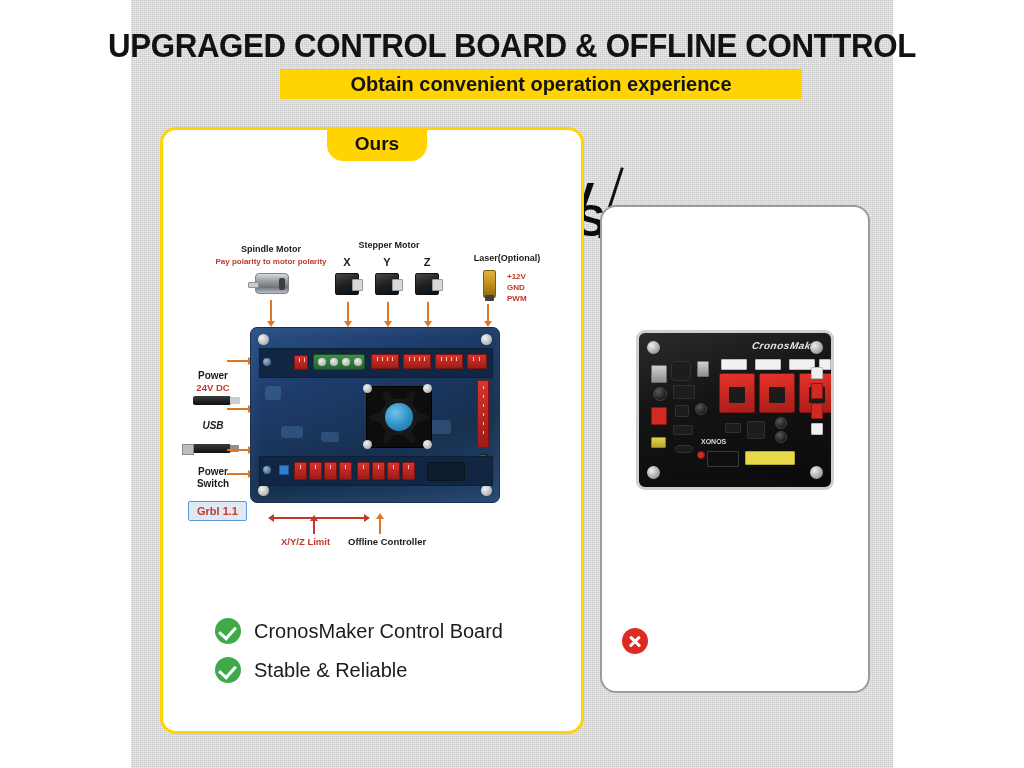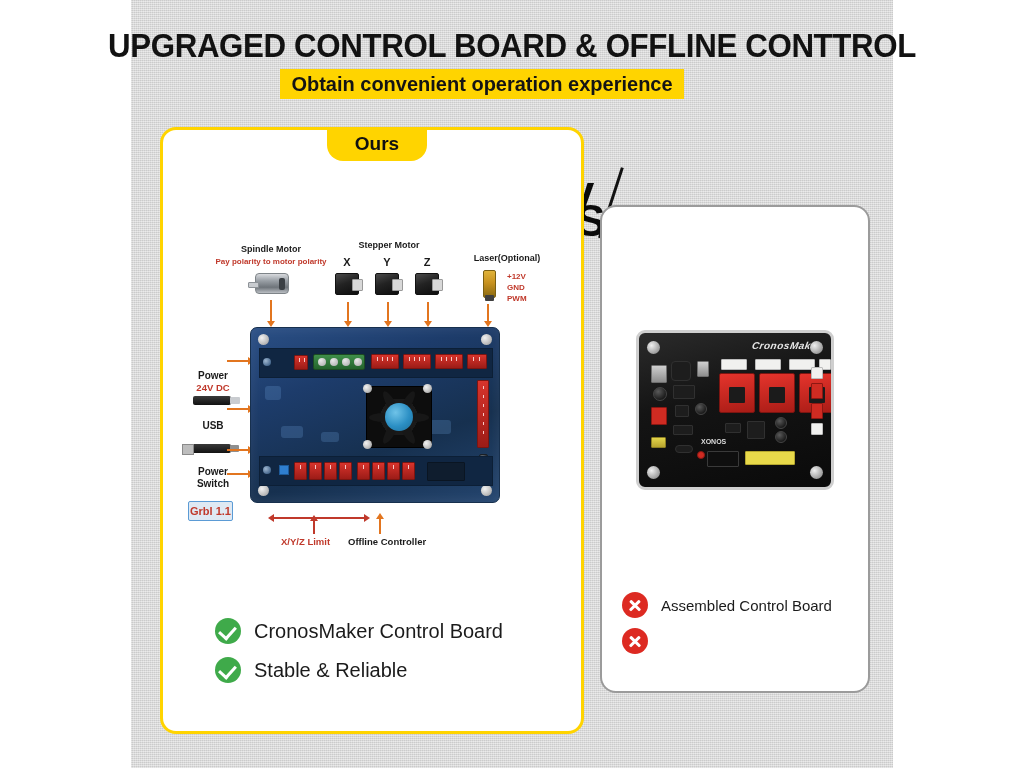--- a/index.html
+++ b/index.html
@@ -24,21 +24,21 @@
   
   .title {
     position: absolute; left: 0; top: 26px; width: 1024px;
     text-align: center;
     font-size: 34px; font-weight: bold; color: #121212;
     letter-spacing: -0.4px;
     transform: scaleX(0.92); transform-origin: 50% 50%;
     white-space: nowrap;
   }
   .subtitle-wrap {
-    position: absolute; left: 280px; top: 69px; width: 404px; height: 30px;
+    position: absolute; left: 280px; top: 69px; width: 522px; height: 30px;
     background: #ffd400;
     display: flex; align-items: center; justify-content: center;
   }
   .subtitle { font-size: 20px; font-weight: bold; color: #141414; white-space: nowrap; }
 
   
   .panel-ours {
     position: absolute; left: 160px; top: 127px; width: 424px; height: 607px;
     background: #ffffff; border: 3px solid #ffd400; border-radius: 16px;
   }
@@ -189,21 +189,21 @@
   }
   .usb-plug:before {
     content:""; position:absolute; left:-9px; top:0px; width:10px; height:9px;
     background:#bdbdbd; border:1px solid #8a8a8a;
   }
   .usb-plug:after {
     content:""; position:absolute; right:-8px; top:1px; width:9px; height:7px;
     background:#8f8f8f; border-radius:1px;
   }
   .grbl-badge {
-    position: absolute; padding: 3px 1px; font-size: 11px; font-weight: bold;
+    position: absolute; padding: 3px 8px; font-size: 11px; font-weight: bold;
     color: #c0392b; background: #dfe9f3; border: 1px solid #5b9bd5; border-radius: 2px;
   }
   .lbl-right {
     position: absolute; font-size: 9.5px; font-weight: bold; color: #1a1a1a; white-space: nowrap;
   }
   .lbl-bottom-red { position:absolute; font-size:9.5px; font-weight:bold; color:#c0392b; white-space:nowrap; }
   .lbl-bottom { position:absolute; font-size:9.5px; font-weight:bold; color:#1a1a1a; white-space:nowrap; }
 
   
   .mb {
@@ -380,21 +380,21 @@
       </div>
       <div class="arrow-down" style="left:324px; top:174px; height:18px;"></div>
 
       <div class="arrow-right" style="left:64px; top:230px; width:22px;"></div>
 
       <div class="lbl-left" style="left:12px; top:240px; width:76px;">Power</div>
       <div class="lbl-left lbl-left-red" style="left:12px; top:252px; width:76px; text-align:center;">24V DC</div>
       <div class="dc-plug" style="left:30px; top:266px;"></div>
       <div class="arrow-right" style="left:64px; top:278px; width:22px;"></div>
 
-      <div class="lbl-left" style="left:12px; top:290px; width:76px;">USB</div>
+      <div class="lbl-left" style="left:12px; top:290px; width:76px;font-style:italic;">USB</div>
       <div class="usb-plug" style="left:28px; top:314px;"></div>
       <div class="arrow-right" style="left:64px; top:319px; width:22px;"></div>
 
       <div class="lbl-left" style="left:12px; top:336px; width:76px;">Power</div>
       <div class="lbl-left" style="left:12px; top:348px; width:76px;">Switch</div>
       <div class="arrow-right" style="left:64px; top:343px; width:22px;"></div>
 
       <div class="grbl-badge" style="left:25px; top:371px;">Grbl 1.1</div>
 
       <div class="lbl-right" style="left:262px; top:212px;">Fan  (Connected)</div>
@@ -524,24 +524,20 @@
     <div class="mb-red" style="left:136px; top:134px; width:13px; height:18px;">
         <i style="left:5px;"></i>
       </div>
     <div class="mb-red" style="left:151px; top:134px; width:13px; height:18px;">
         <i style="left:5px;"></i>
       </div>
     <div class="mb-hdr" style="left:176px; top:134px; width:38px; height:19px;"></div>
   </div>
 
   <div class="panel-others">
-    <div class="bullet-row" style="left:20px; top:385px;">
-      <span class="bul-ico bul-no"></span>
-      <span class="bul-text-sm">Assembled Control Board</span>
-    </div>
     <div class="bullet-row" style="left:20px; top:421px;">
       <span class="bul-ico bul-no"></span>
     </div>
   </div>
 
   <div class="ob">
     <div class="ob-brand">CronosMaker</div>
     <div class="ob-logo">XONOS</div>
 
     <div class="ob-screw" style="left:8px; top:8px;"></div>

